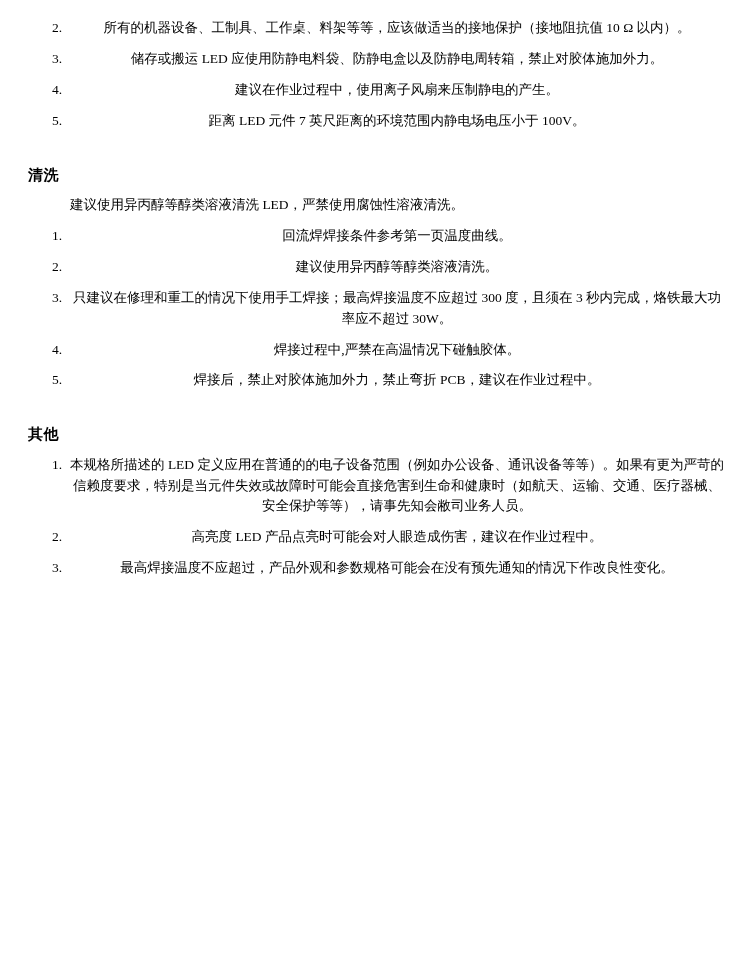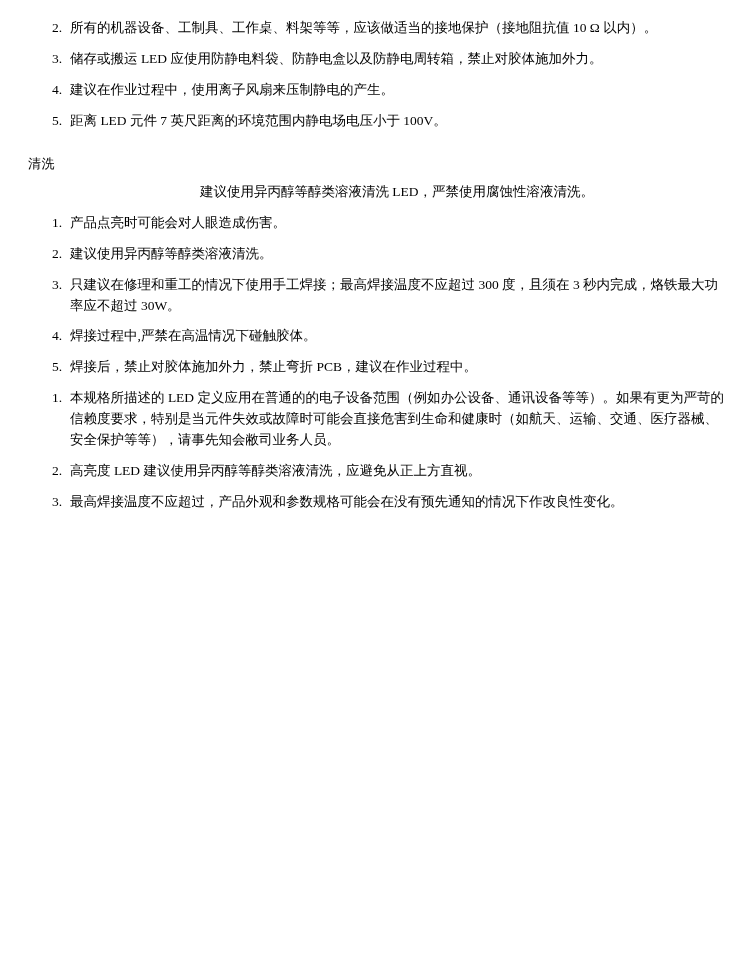--- a/index.html
+++ b/index.html
@@ -35,32 +35,31 @@
   }
   .li .num {
     position: absolute;
     left: 0;
     width: 34px;
     text-align: right;
     font-family: "Liberation Serif", "DejaVu Serif", serif;
   }
   .li .txt {
     display: block;
-    text-align: left;
+    text-align: center;
   }
   .section-head {
-    font-weight: normal;
-    margin: 22px 0 8px 0;
-    font-size: 13px;
+    font-weight: bold;
+    margin: 32px 0 8px 0;
+    font-size: 15px;
     letter-spacing: 0.5px;
   }
   .plain-para {
     margin: 0 0 10px 0;
     padding-left: 42px;
-    text-align: center;
   }
   .group {
     margin-bottom: 2px;
   }
 </style>
 </head>
 <body>
 
 <div class="page">
 
@@ -82,48 +81,49 @@
       <span class="txt">距离 LED 元件 7 英尺距离的环境范围内静电场电压小于 100V。</span>
     </li>
   </ol>
 
   <div class="section-head">清洗</div>
   <p class="plain-para">建议使用异丙醇等醇类溶液清洗 LED，严禁使用腐蚀性溶液清洗。</p>
 
   <ol class="ol group">
     <li class="li">
       <span class="num">1.</span>
-      <span class="txt">产品点亮时可能会对人眼造成伤害。</span>
+      <span class="txt">回流焊焊接条件参考第一页温度曲线。</span>
     </li>
     <li class="li">
       <span class="num">2.</span>
       <span class="txt">建议使用异丙醇等醇类溶液清洗。</span>
     </li>
     <li class="li">
       <span class="num">3.</span>
       <span class="txt">只建议在修理和重工的情况下使用手工焊接；最高焊接温度不应超过 300 度，且须在 3 秒内完成，烙铁最大功率应不超过 30W。</span>
     </li>
     <li class="li">
       <span class="num">4.</span>
       <span class="txt">焊接过程中,严禁在高温情况下碰触胶体。</span>
     </li>
     <li class="li">
       <span class="num">5.</span>
       <span class="txt">焊接后，禁止对胶体施加外力，禁止弯折 PCB，建议在作业过程中。</span>
     </li>
   </ol>
 
+  <div class="section-head">其他</div>
   <ol class="ol group">
     <li class="li">
       <span class="num">1.</span>
       <span class="txt">本规格所描述的 LED 定义应用在普通的的电子设备范围（例如办公设备、通讯设备等等）。如果有更为严苛的信赖度要求，特别是当元件失效或故障时可能会直接危害到生命和健康时（如航天、运输、交通、医疗器械、安全保护等等），请事先知会敝司业务人员。</span>
     </li>
     <li class="li">
       <span class="num">2.</span>
-      <span class="txt">高亮度 LED 建议使用异丙醇等醇类溶液清洗，应避免从正上方直视。</span>
+      <span class="txt">高亮度 LED 产品点亮时可能会对人眼造成伤害，建议在作业过程中。</span>
     </li>
     <li class="li">
       <span class="num">3.</span>
       <span class="txt">最高焊接温度不应超过，产品外观和参数规格可能会在没有预先通知的情况下作改良性变化。</span>
     </li>
   </ol>
 
 </div>
 
 </body></html>

